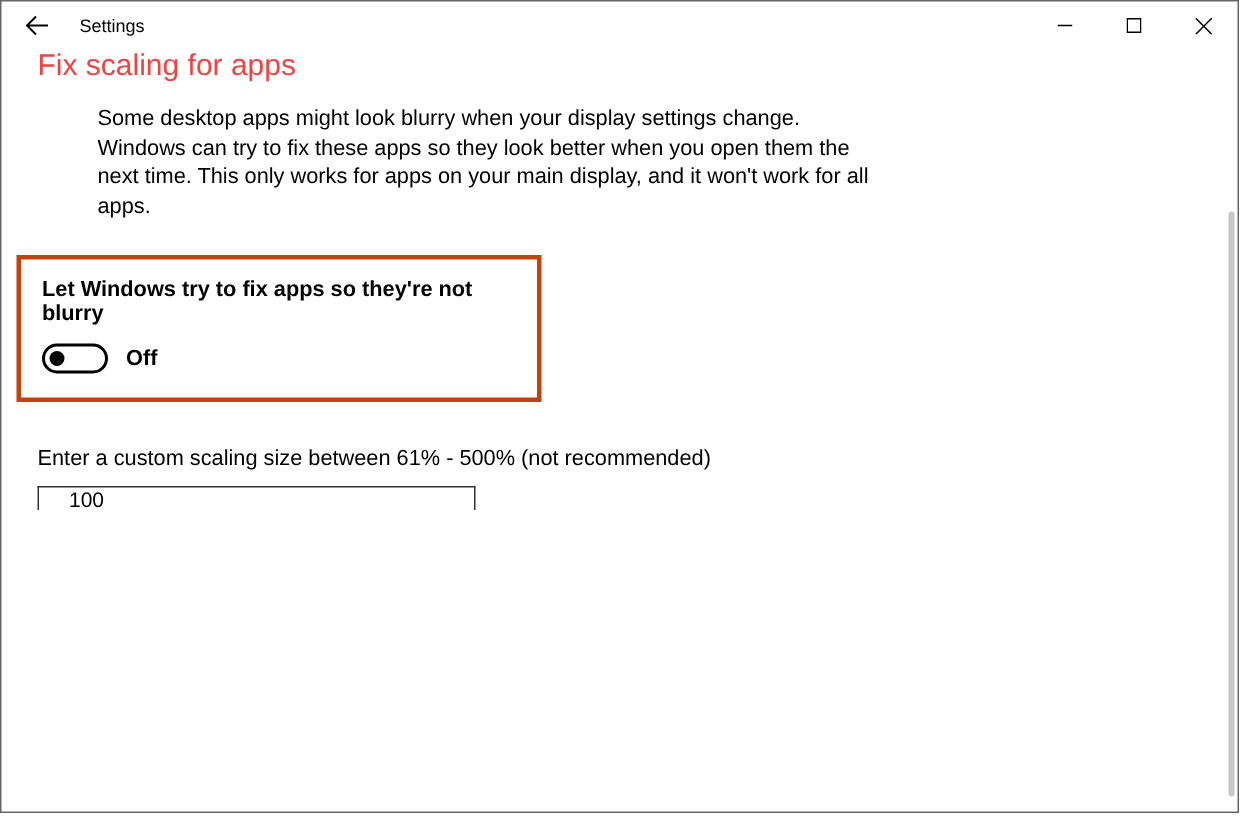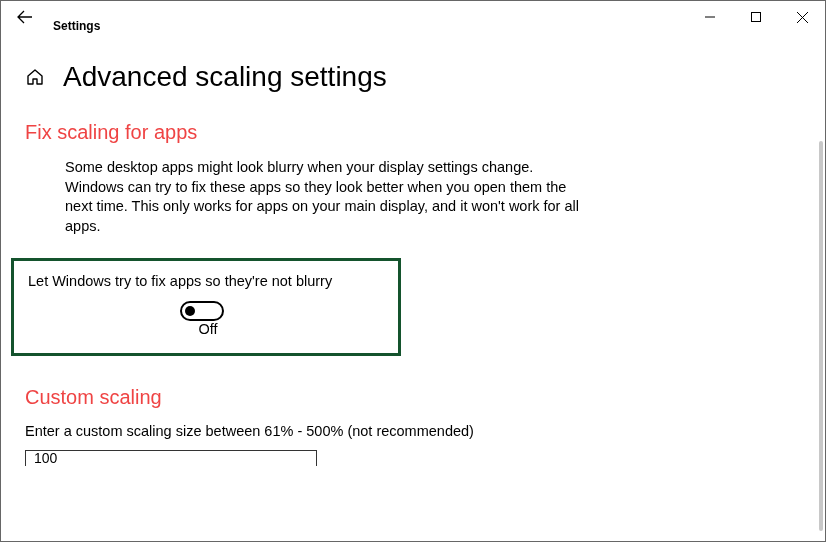--- a/index.html
+++ b/index.html
@@ -18,23 +18,22 @@
     .window {
       width: 826px;
       height: 542px;
       border: 1px solid #666;
       position: relative;
       background: #fff;
     }
     .titlebar {
       height: 32px;
       display: flex;
-      align-items: flex-end;
+      align-items: center;
       padding-left: 8px;
-      font-weight: bold;
     }
     .back-btn {
       width: 32px;
       height: 32px;
       display: flex;
       align-items: center;
       justify-content: center;
       cursor: pointer;
     }
     .titlebar-text {
@@ -87,36 +86,36 @@
     }
     .section-body {
       font-size: 14.5px;
       color: #000;
       line-height: 1.35;
       max-width: 520px;
       margin-bottom: 22px;
       margin-left: 40px;
     }
     .highlight-box {
-      border: 3px solid #14532d;
+      border: 3px solid #c2410c;
       padding: 12px 10px 16px 0;
       margin-left: -14px;
       padding-left: 14px;
-      width: 390px;
+      width: 350px;
       margin-bottom: 30px;
+      font-weight: bold;
     }
     .toggle-label {
       font-size: 14.5px;
       color: #000;
       margin-bottom: 12px;
     }
     .toggle-row {
       display: flex;
       align-items: center;
-      flex-direction: column;
     }
     .toggle-switch {
       width: 44px;
       height: 20px;
       border: 2px solid #000;
       border-radius: 10px;
       position: relative;
       cursor: pointer;
       margin-right: 12px;
     }
@@ -140,21 +139,21 @@
       font-size: 14.5px;
       color: #000;
       margin-bottom: 10px;
       margin-top: 4px;
     }
     .custom-input {
       width: 292px;
       height: 16px;
       border: 1px solid #333;
       border-bottom: none;
-      padding: 4px 8px;
+      padding: 4px 20px;
       font-size: 14px;
       font-family: inherit;
     }
     .scrollbar-track {
       position: absolute;
       right: 2px;
       top: 108px;
       width: 4px;
       height: 390px;
       background: #c8c8c8;
@@ -188,44 +187,35 @@
         <svg width="11" height="11" viewBox="0 0 11 11">
           <line x1="0" y1="0" x2="11" y2="11" stroke="#000" stroke-width="1"></line>
           <line x1="11" y1="0" x2="0" y2="11" stroke="#000" stroke-width="1"></line>
         </svg>
       </div>
     </div>
   </div>
 
   <div class="content">
 
-    <div class="page-header">
-      <div class="home-icon">
-        <svg width="20" height="20" viewBox="0 0 20 20">
-          <path d="M3 9 L10 3 L17 9 L17 17 L12 17 L12 12 L8 12 L8 17 L3 17 Z" stroke="#000" stroke-width="1.4" fill="none" stroke-linejoin="round"></path>
-        </svg>
-      </div>
-      <h1 class="page-title">Advanced scaling settings</h1>
-    </div>
 
     <h2 class="section-title">Fix scaling for apps</h2>
     <p class="section-body">Some desktop apps might look blurry when your display settings change. Windows can try to fix these apps so they look better when you open them the next time. This only works for apps on your main display, and it won't work for all apps.</p>
 
     <div class="highlight-box">
       <div class="toggle-label">Let Windows try to fix apps so they're not blurry</div>
       <div class="toggle-row">
         <div class="toggle-switch">
           <div class="toggle-knob"></div>
         </div>
         <span class="toggle-state">Off</span>
       </div>
     </div>
 
     <div class="custom-section">
-      <h2 class="section-title">Custom scaling</h2>
       <div class="custom-input-label">Enter a custom scaling size between 61% - 500% (not recommended)</div>
       <input class="custom-input" type="text" value="100" style="">
     </div>
 
     <div class="scrollbar-track"></div>
 
   </div>
 </div>
 
 </body></html>

